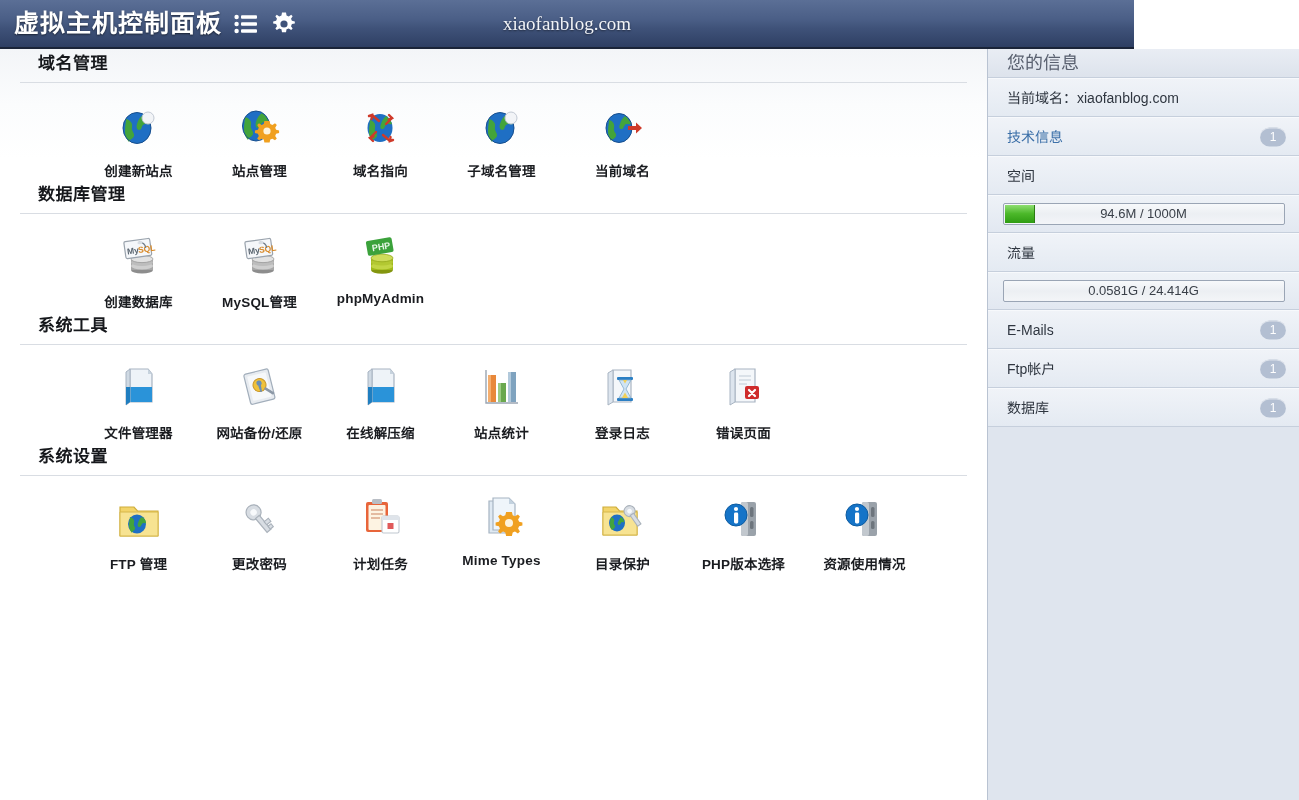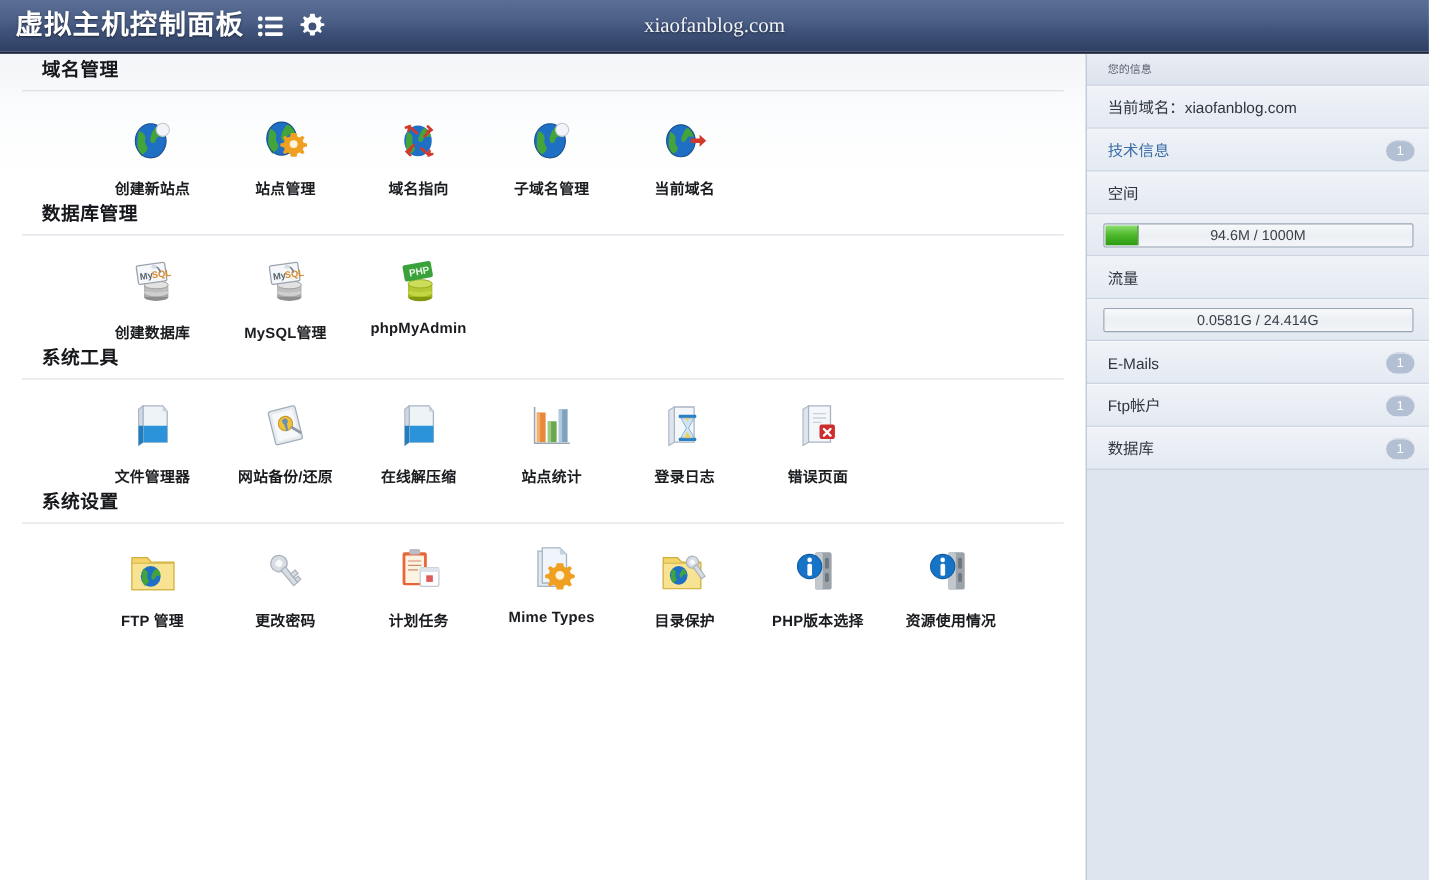--- a/index.html
+++ b/index.html
@@ -9,21 +9,21 @@
     width: 1299px; height: 800px;
     overflow: hidden;
     font-family: "Liberation Sans", "DejaVu Sans", sans-serif;
     background: #ffffff;
   }
   #app { position: relative; width: 1299px; height: 800px; }
 
   
   .header {
     position: absolute; left: 0; top: 0;
-    width: 1299px; height: 49px;
+    width: 1134px; height: 49px;
     background: linear-gradient(to bottom, #5b6f96 0%, #4a5e86 42%, #3f5279 60%, #2e3f63 100%);
     border-bottom: 2px solid #1a2438;
     display: flex; align-items: center;
   }
   .brand {
     margin-left: 14px;
     font-size: 25px;
     font-weight: bold;
     color: #ffffff;
     letter-spacing: 1px;
@@ -103,21 +103,21 @@
   .sidebar {
     position: absolute; left: 987px; top: 49px;
     width: 312px; height: 751px;
     background: #dfe5ee;
     border-left: 1px solid #b9c3d2;
     overflow: hidden;
   }
   .sb-head {
     height: 29px; line-height: 29px;
     padding-left: 19px;
-    font-size: 10px;
+    font-size: 18px;
     color: #5a6170;
     background: linear-gradient(to bottom, #e9edf4 0%, #dde3ec 100%);
     border-bottom: 1px solid #c6cfdc;
   }
   .sb-row {
     position: relative;
     height: 39px; line-height: 39px;
     padding-left: 19px;
     font-size: 14px;
     color: #2f3640;

